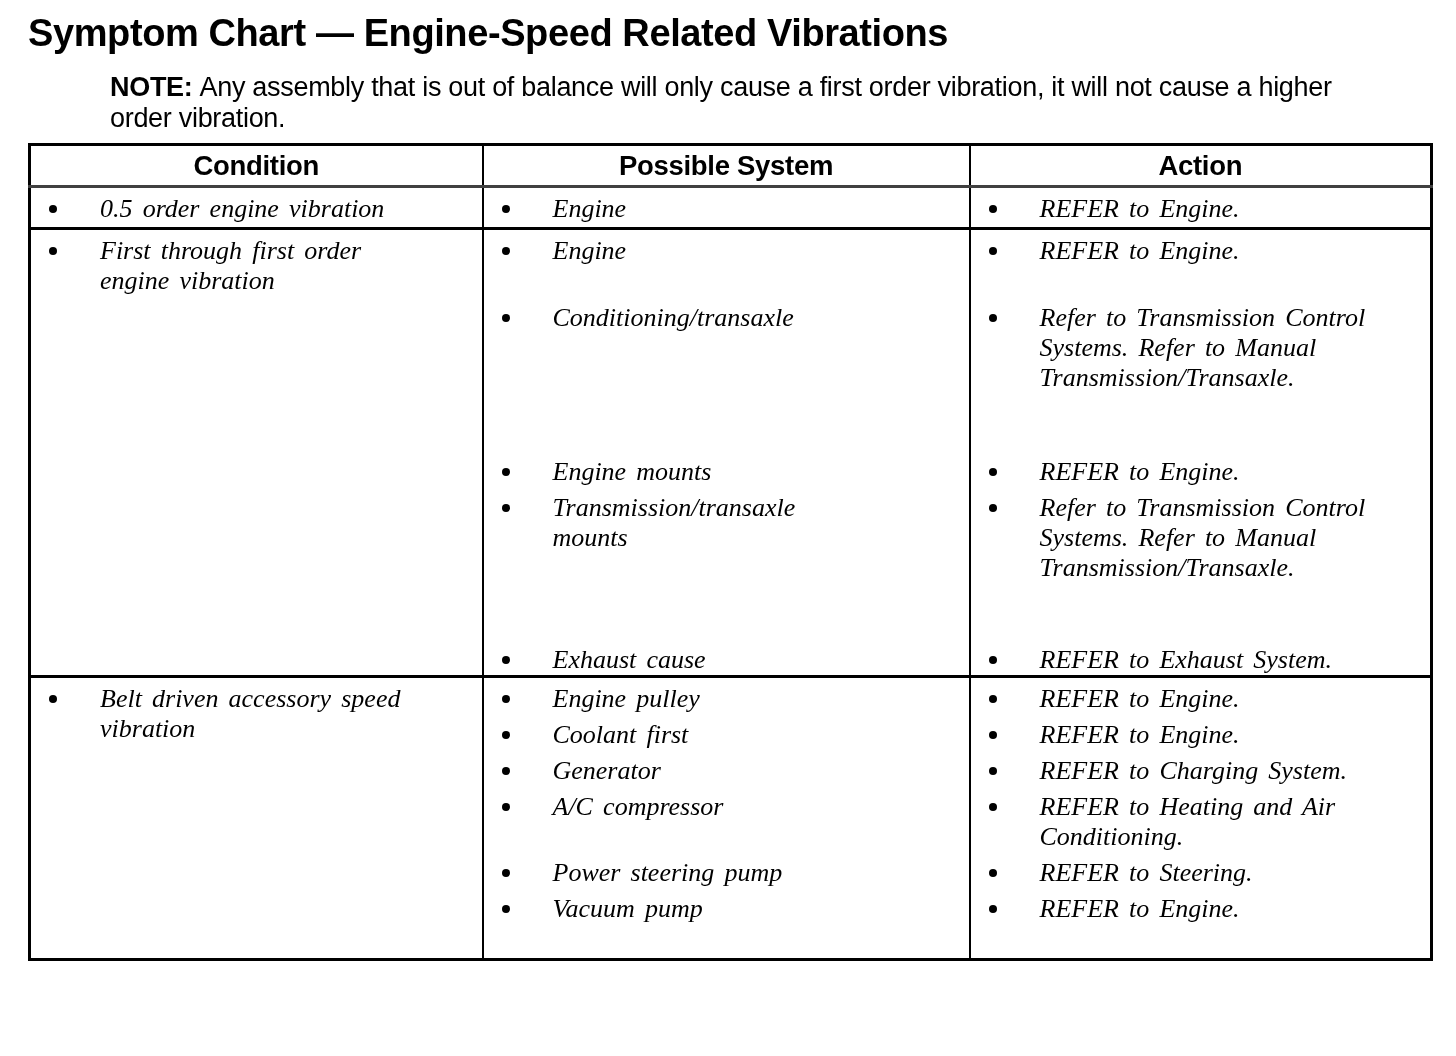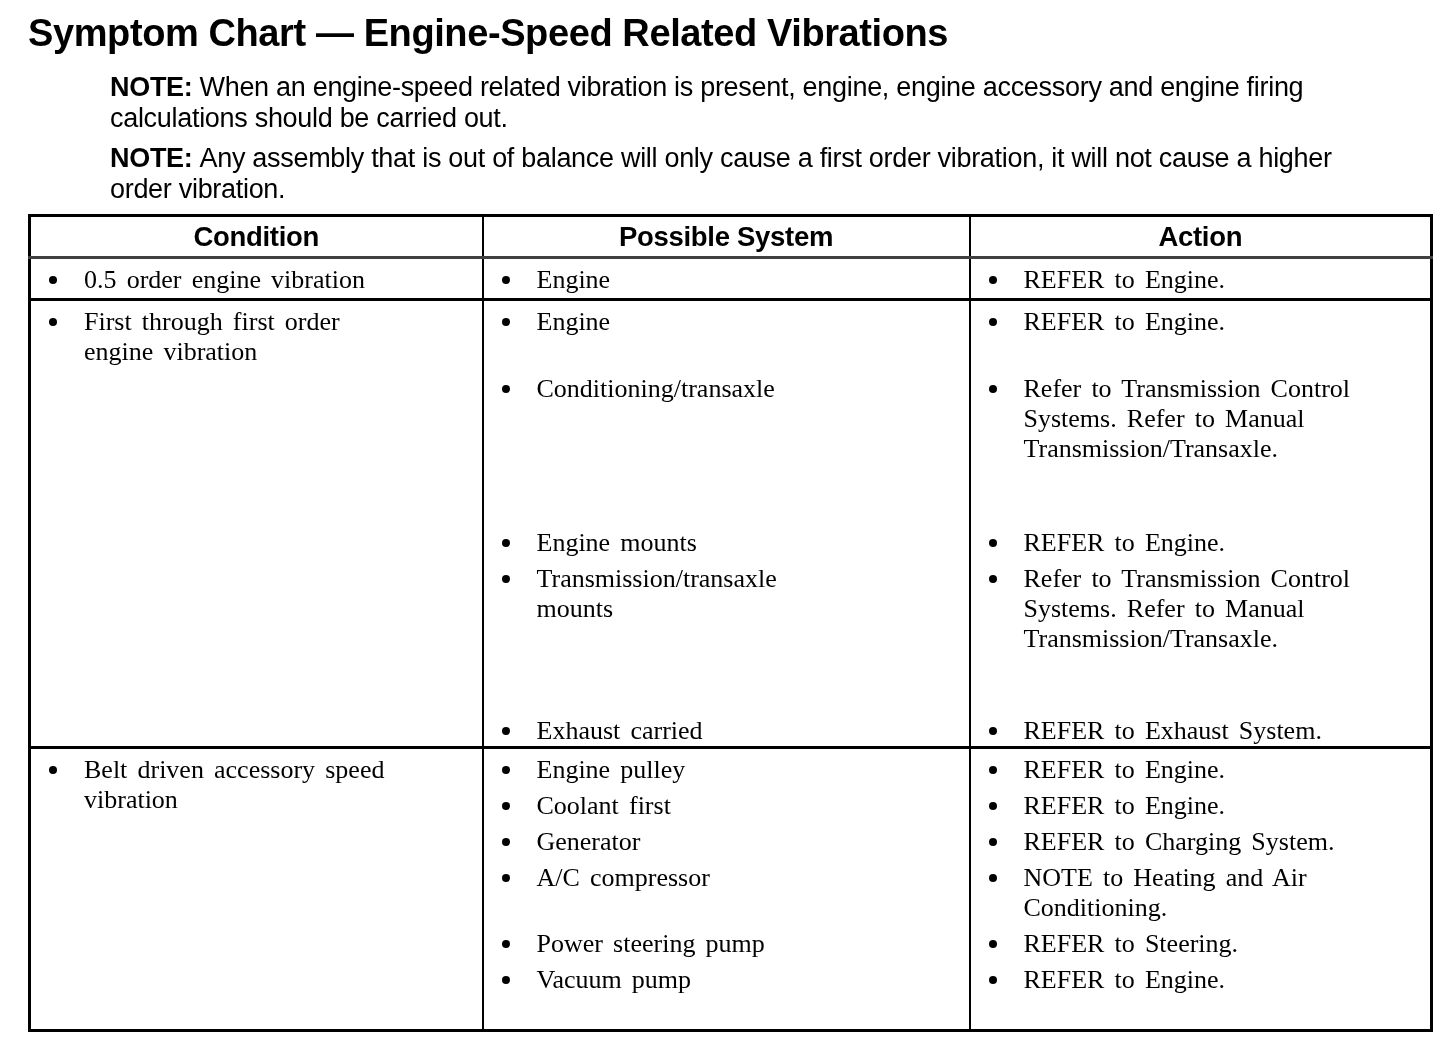--- a/index.html
+++ b/index.html
@@ -73,39 +73,38 @@
   tr.h42  { height: 42px; }
   tr.h68  { height: 68px; }
   tr.h154 { height: 154px; }
   tr.h33  { height: 33px; }
   tr.h152 { height: 152px; }
   tr.h36  { height: 36px; }
   tr.h30  { height: 30px; }
   tr.h66  { height: 66px; }
 
   
-  .li { position: relative; padding-left: 53px; }
+  .li { position: relative; padding-left: 69px; font-style: italic; }
   .bullet {
     position: absolute; left: 18px; top: 11px;
     width: 8px; height: 8px; border-radius: 50%;
     background: #000;
   }
   
   .mw1 { max-width: 306px; }  
   .mw2 { max-width: 300px; }  
 </style>
 </head>
 <body>
 
 <div class="page">
 
   <div class="title">Symptom Chart — Engine-Speed Related Vibrations</div>
 
   <div class="notes">
-    <p class="note"><span class="note-label">NOTE:</span><span>When an engine-speed related vibration is present, engine, engine accessory and engine firing calculations should be carried out.</span></p>
     <p class="note"><span class="note-label">NOTE:</span><span>Any assembly that is out of balance will only cause a first order vibration, it will not cause a higher order vibration.</span></p>
   </div>
 
   <table class="symptom">
     <colgroup>
         <col class="c1">
         <col class="c2">
         <col class="c3">
       </colgroup>
     <thead>
@@ -159,21 +158,21 @@
       <tr class="h152">
         <td>
           <div class="li mw2"><span class="bullet"></span><span>Transmission/transaxle mounts</span></div>
         </td>
         <td>
           <div class="li"><span class="bullet"></span><span>Refer to Transmission Control Systems. Refer to Manual Transmission/Transaxle.</span></div>
         </td>
       </tr>
       <tr class="h36">
         <td>
-          <div class="li"><span class="bullet"></span><span>Exhaust carried</span></div>
+          <div class="li"><span class="bullet"></span><span>Exhaust cause</span></div>
         </td>
         <td>
           <div class="li"><span class="bullet"></span><span>REFER to Exhaust System.</span></div>
         </td>
       </tr>
 
       <tr class="group-start h30">
         <td rowspan="7">
           <div class="li"><span class="bullet"></span><span>Belt driven accessory speed vibration</span></div>
         </td>
@@ -198,21 +197,21 @@
         </td>
         <td>
           <div class="li"><span class="bullet"></span><span>REFER to Charging System.</span></div>
         </td>
       </tr>
       <tr class="h66">
         <td>
           <div class="li"><span class="bullet"></span><span>A/C compressor</span></div>
         </td>
         <td>
-          <div class="li"><span class="bullet"></span><span>NOTE to Heating and Air Conditioning.</span></div>
+          <div class="li"><span class="bullet"></span><span>REFER to Heating and Air Conditioning.</span></div>
         </td>
       </tr>
       <tr class="h30">
         <td>
           <div class="li"><span class="bullet"></span><span>Power steering pump</span></div>
         </td>
         <td>
           <div class="li"><span class="bullet"></span><span>REFER to Steering.</span></div>
         </td>
       </tr>

